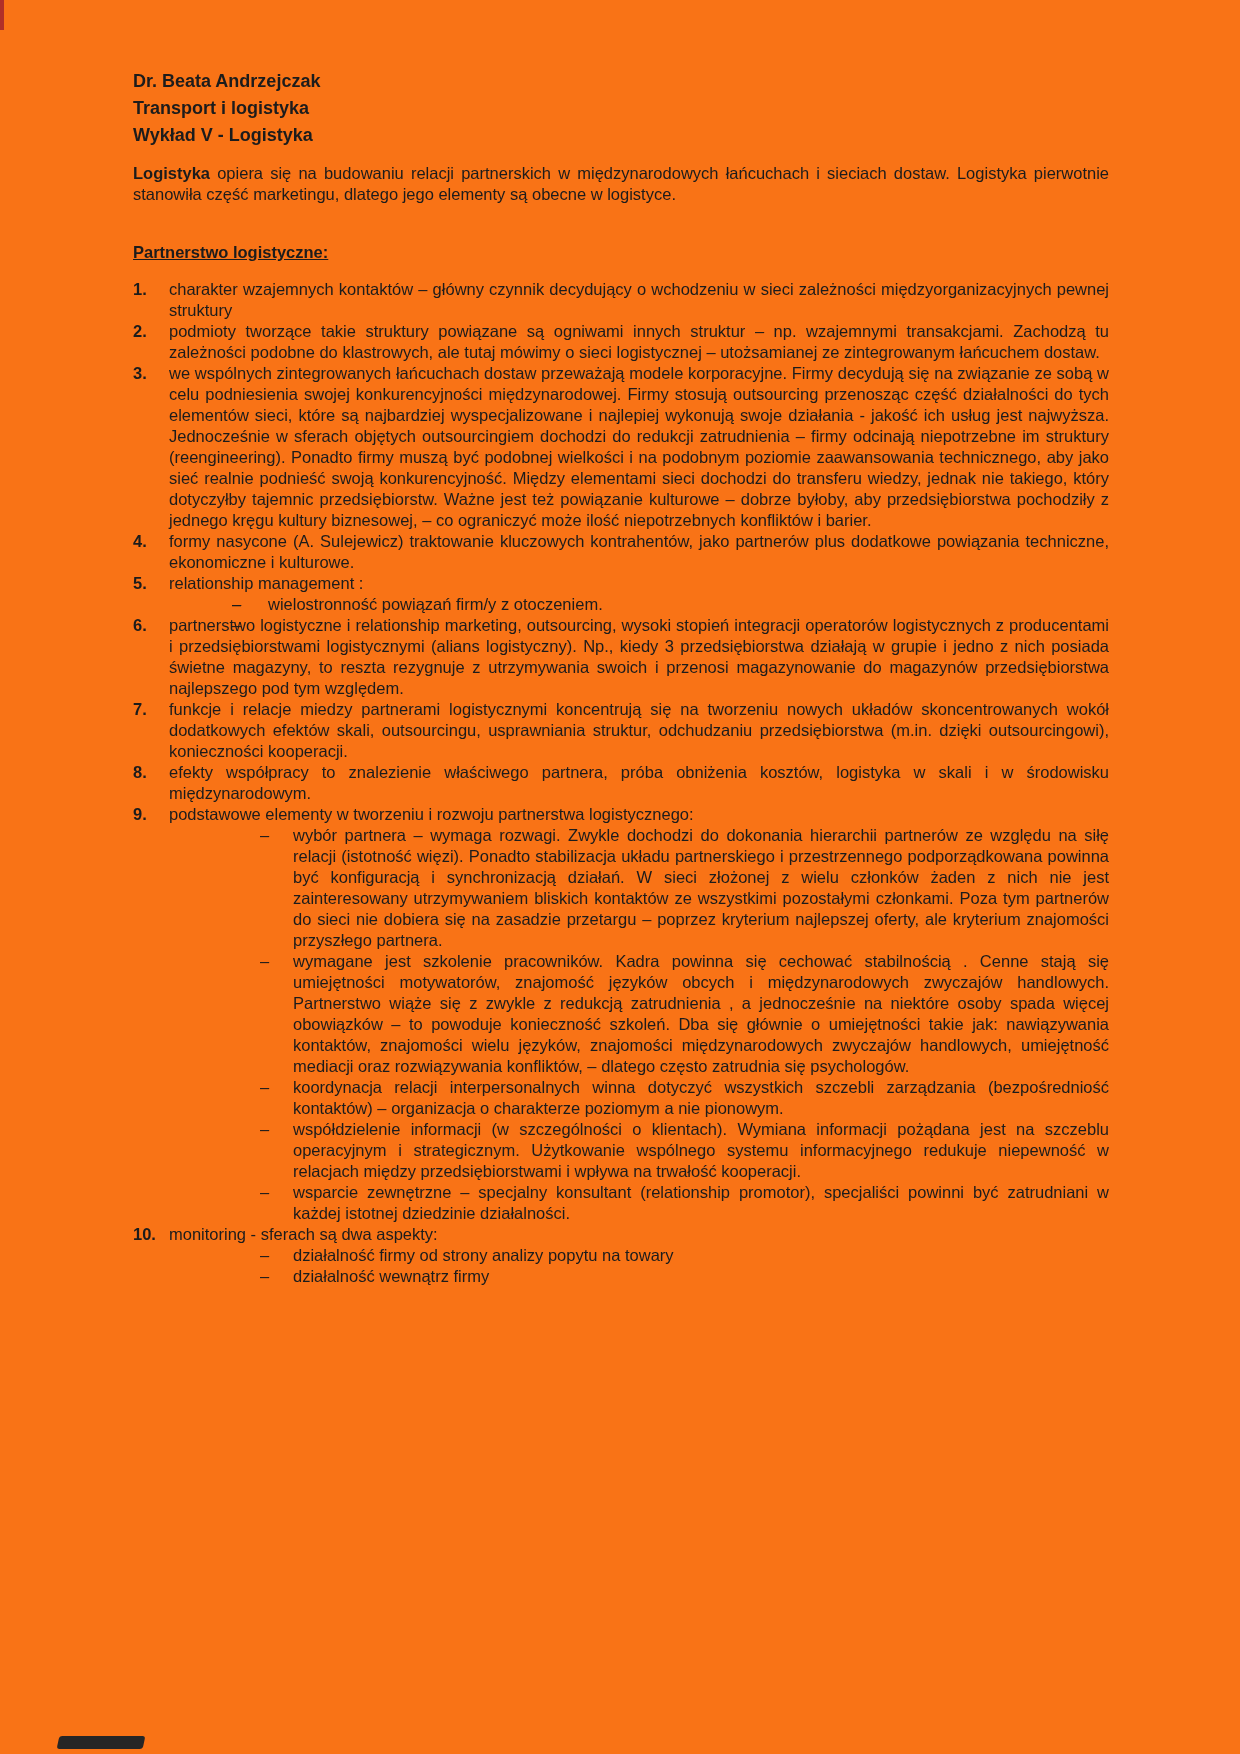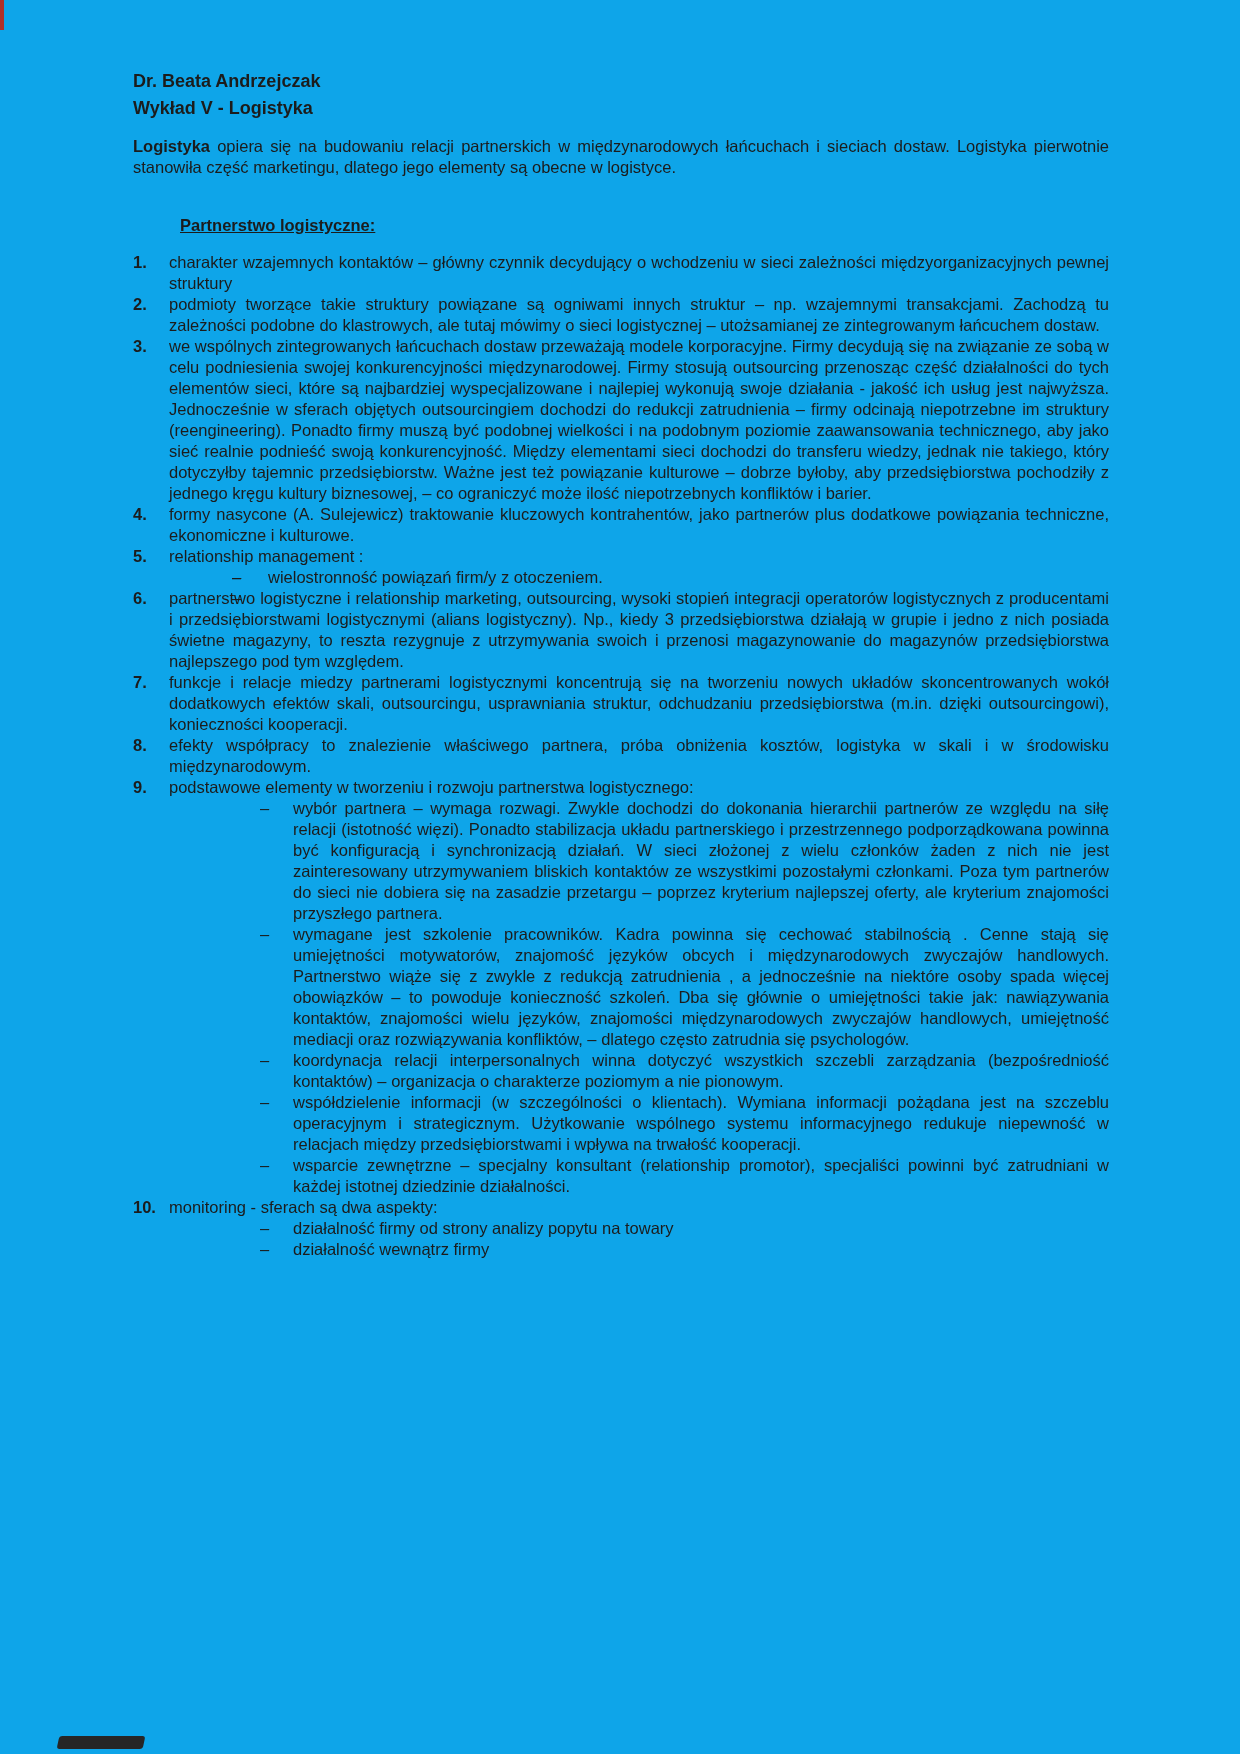--- a/index.html
+++ b/index.html
@@ -4,21 +4,21 @@
 <style>
   html, body {
     margin: 0;
     padding: 0;
     background: #ffffff;
   }
   .page {
     position: relative;
     width: 1240px;
     height: 1754px;
-    background: #0ea5e9;
+    background: #f97316;
     overflow: hidden;
     font-family: "Liberation Sans", sans-serif;
     color: #1c1c1c;
   }
   .content {
     position: absolute;
     left: 133px;
     top: 68px;
     width: 976px;
     font-size: 16.5px;
@@ -31,21 +31,20 @@
   }
   .intro {
     margin-top: 14px;
     text-align: justify;
   }
   .intro .lead { font-weight: 700; }
   .section-heading {
     margin-top: 37px;
     font-weight: 700;
     text-decoration: underline;
-    margin-left: 47px;
   }
   .list {
     margin-top: 16px;
   }
   .li {
     position: relative;
     padding-left: 36px;
     text-align: justify;
   }
   .li .num {
@@ -90,20 +89,21 @@
 <body>
 
 <div class="page">
 
   <div class="artifact-top-left"></div>
 
   <div class="content">
 
     <div class="doc-header">
       <div>Dr. Beata Andrzejczak</div>
+      <div>Transport i logistyka</div>
       <div>Wykład V - Logistyka</div>
     </div>
 
     <div class="intro"><span class="lead">Logistyka</span><span> opiera się na budowaniu relacji partnerskich w międzynarodowych łańcuchach i sieciach dostaw. Logistyka pierwotnie stanowiła część marketingu, dlatego jego elementy są obecne w logistyce.</span></div>
 
     <div class="section-heading">Partnerstwo logistyczne:</div>
 
     <div class="list">
 
       <div class="li">

